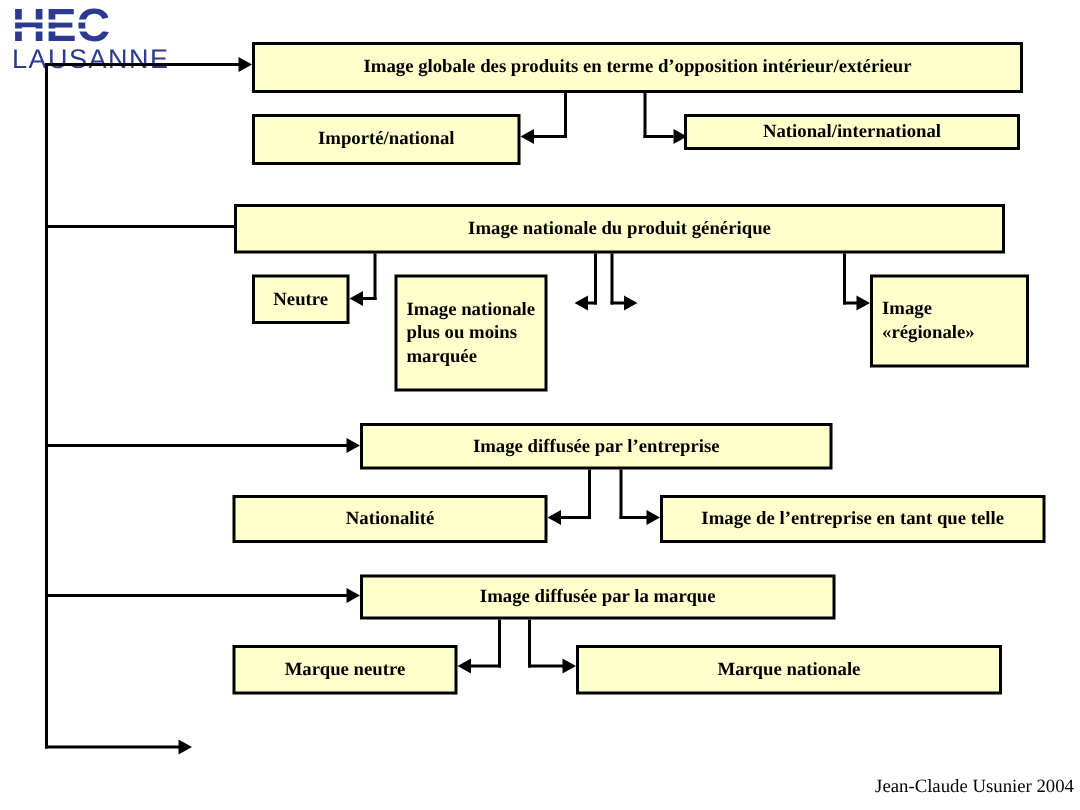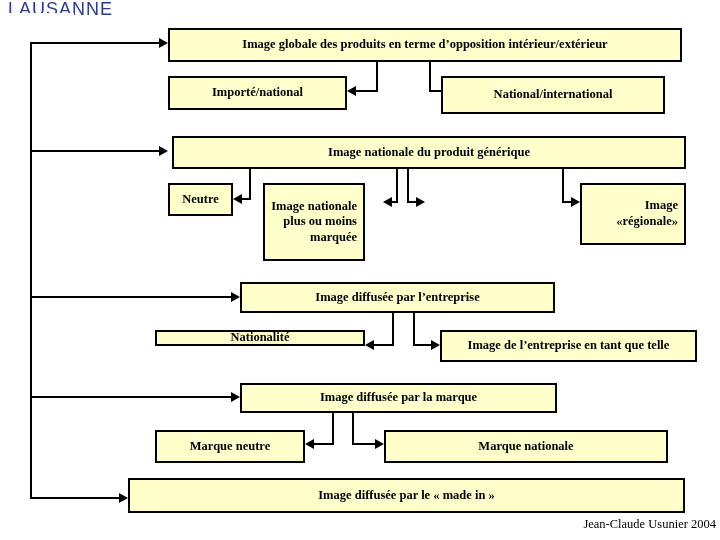--- a/index.html
+++ b/index.html
@@ -4,21 +4,21 @@
 <style>
   html,body { margin:0; padding:0; background:#888; }
   .slide {
     position:relative; width:720px; height:540px; background:#ffffff;
     overflow:hidden; font-family:"Liberation Serif", serif;
   }
   .box {
     position:absolute; box-sizing:border-box;
     background:#FFFFCC; border:2px solid #000;
     display:flex; align-items:center; justify-content:center;
-    text-align:right; font-weight:bold; font-size:12.5px; line-height:1.25;
+    text-align:left; font-weight:bold; font-size:12.5px; line-height:1.25;
     color:#000; padding:2px 6px;
   }
   .hline { position:absolute; height:2px; background:#000; }
   .vline { position:absolute; width:2px; background:#000; }
   .arr-right {
     position:absolute; width:0; height:0;
     border-top:5px solid transparent; border-bottom:5px solid transparent;
     border-left:9px solid #000;
   }
   .arr-left {
@@ -34,20 +34,21 @@
   .logo-sub { font-weight:normal; font-size:18px; letter-spacing:1px; line-height:14px; }
   .credit { position:absolute; right:4px; top:517px; font-size:12.5px; color:#000;
             font-family:"Liberation Serif", serif; }
 </style>
 </head>
 <body>
 
 <div class="slide">
 
   <div class="logo">
+    <div class="logo-hec">HEC</div>
     <div class="logo-stripe" style="top:11px;"></div>
     <div class="logo-stripe" style="top:17px;"></div>
     <div class="logo-sub">LAUSANNE</div>
   </div>
 
   <div class="vline" style="left:30px; top:42px; height:457px;"></div>
 
   <div class="hline" style="left:30px; top:42px; width:130px;"></div>
   <div class="arr-right" style="left:159px; top:38px;"></div>
 
@@ -67,23 +68,23 @@
 
   <div class="vline" style="left:376px; top:62px; height:30px;"></div>
   <div class="hline" style="left:356px; top:90px; width:22px;"></div>
   <div class="arr-left" style="left:347px; top:86px;"></div>
 
   <div class="vline" style="left:429px; top:62px; height:30px;"></div>
   <div class="hline" style="left:429px; top:90px; width:20px;"></div>
   <div class="arr-right" style="left:449px; top:86px;"></div>
 
   <div class="box" style="left:168px; top:76px; width:179px; height:34px;">Importé/national</div>
-  <div class="box" style="left:441px; top:76px; width:224px; height:38px;">National/international</div>
+  <div class="box" style="left:456px; top:76px; width:224px; height:24px;">National/international</div>
 
-  <div class="box" style="left:172px; top:136px; width:514px; height:33px;">Image nationale du produit générique</div>
+  <div class="box" style="left:156px; top:136px; width:514px; height:33px;">Image nationale du produit générique</div>
 
   <div class="vline" style="left:249px; top:169px; height:31px;"></div>
   <div class="hline" style="left:242px; top:198px; width:9px;"></div>
   <div class="arr-left" style="left:233px; top:194px;"></div>
 
   <div class="vline" style="left:396px; top:169px; height:34px;"></div>
   <div class="hline" style="left:392px; top:201px; width:6px;"></div>
   <div class="arr-left" style="left:383px; top:197px;"></div>
 
   <div class="vline" style="left:407px; top:169px; height:34px;"></div>
@@ -101,33 +102,32 @@
   <div class="box" style="left:240px; top:282px; width:315px; height:31px;">Image diffusée par l’entreprise</div>
 
   <div class="vline" style="left:392px; top:313px; height:33px;"></div>
   <div class="hline" style="left:374px; top:344px; width:20px;"></div>
   <div class="arr-left" style="left:365px; top:340px;"></div>
 
   <div class="vline" style="left:413px; top:313px; height:33px;"></div>
   <div class="hline" style="left:413px; top:344px; width:20px;"></div>
   <div class="arr-right" style="left:431px; top:340px;"></div>
 
-  <div class="box" style="left:155px; top:330px; width:210px; height:16px;">Nationalité</div>
+  <div class="box" style="left:155px; top:330px; width:210px; height:32px;">Nationalité</div>
   <div class="box" style="left:440px; top:330px; width:257px; height:32px;">Image de l’entreprise en tant que telle</div>
 
   <div class="box" style="left:240px; top:383px; width:317px; height:30px;">Image diffusée par la marque</div>
 
   <div class="vline" style="left:332px; top:413px; height:32px;"></div>
   <div class="hline" style="left:314px; top:443px; width:20px;"></div>
   <div class="arr-left" style="left:305px; top:439px;"></div>
 
   <div class="vline" style="left:352px; top:413px; height:32px;"></div>
   <div class="hline" style="left:352px; top:443px; width:25px;"></div>
   <div class="arr-right" style="left:375px; top:439px;"></div>
 
   <div class="box" style="left:155px; top:430px; width:150px; height:33px;">Marque neutre</div>
   <div class="box" style="left:384px; top:430px; width:284px; height:33px;">Marque nationale</div>
 
-  <div class="box" style="left:128px; top:478px; width:557px; height:35px;">Image diffusée par le « made in »</div>
 
   <div class="credit">Jean-Claude Usunier 2004</div>
 
 </div>
 
 </body></html>

